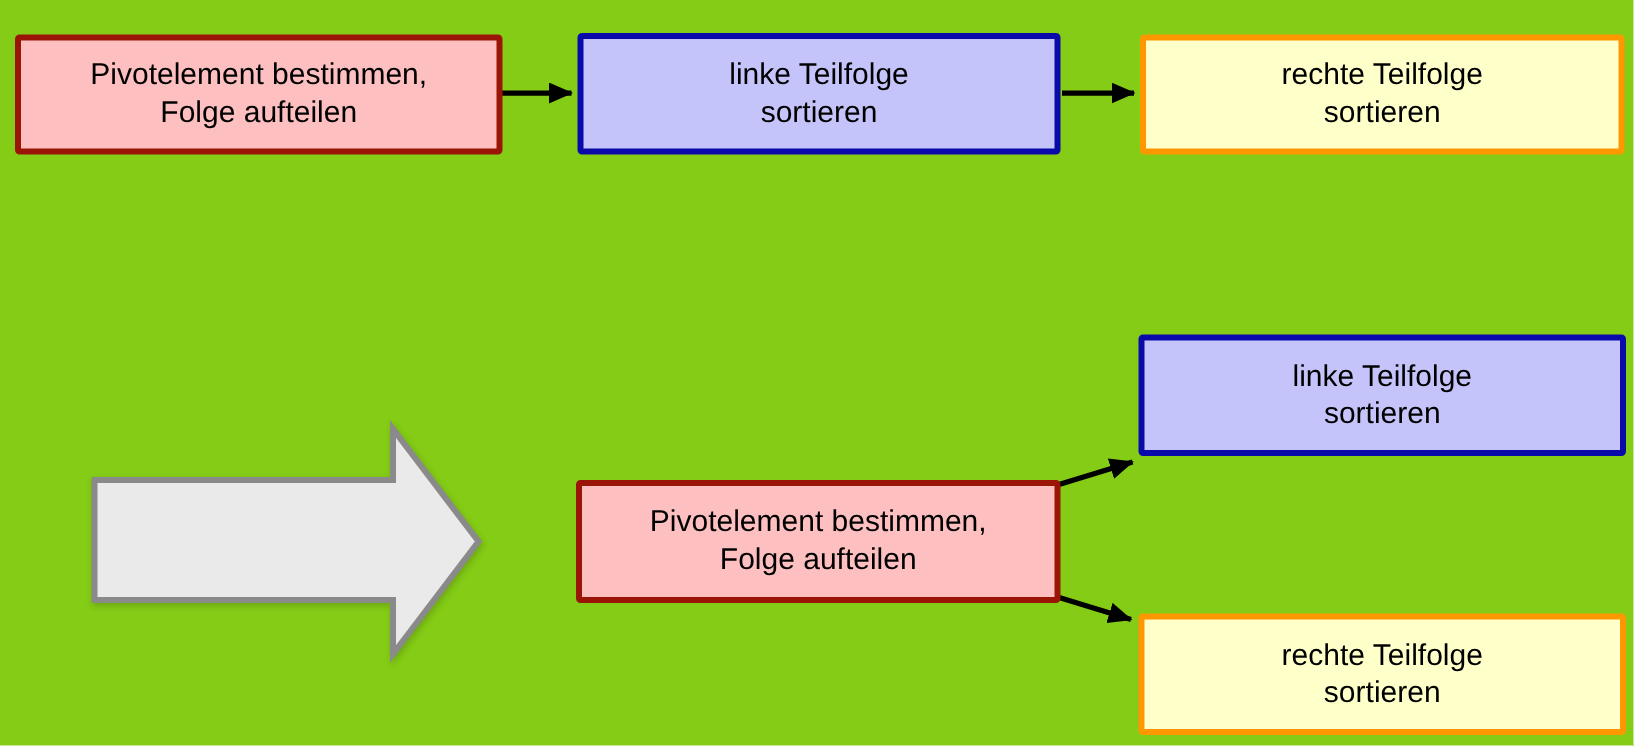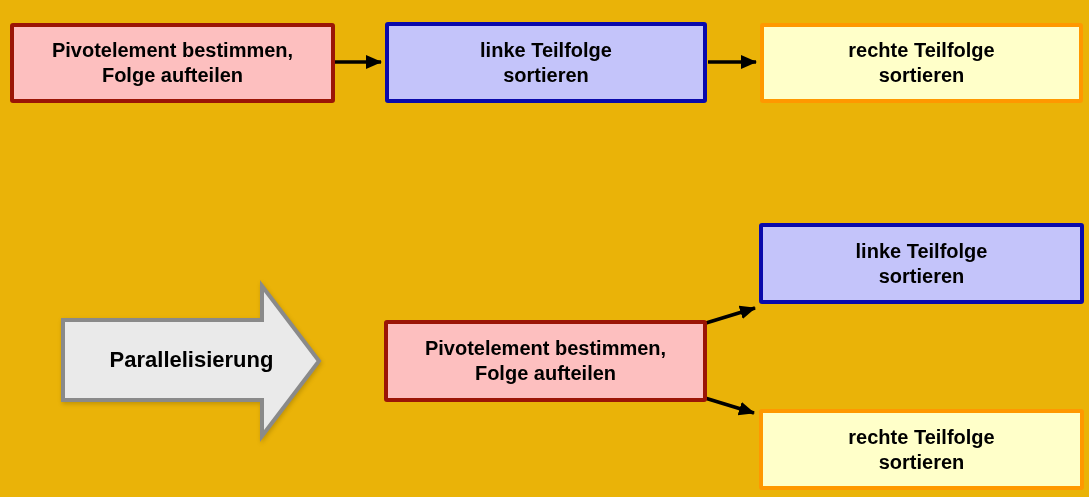--- a/index.html
+++ b/index.html
@@ -5,23 +5,22 @@
   html, body {
     margin: 0;
     padding: 0;
     background: #f8f8f8;
     font-family: "Liberation Sans", sans-serif;
   }
   .canvas {
     position: relative;
     width: 1089px;
     height: 497px;
-    background: #eab308;
+    background: #84cc16;
     overflow: hidden;
-    font-weight: bold;
   }
   .overlay {
     position: absolute;
     left: 0;
     top: 0;
     width: 1089px;
     height: 497px;
     pointer-events: none;
   }
   .box {
@@ -89,21 +88,20 @@
   <div class="box blue" style="left:385px; top:22px; width:322px; height:81px;">
     <span class="label">linke Teilfolge
 sortieren</span>
   </div>
 
   <div class="box yellow" style="left:760px; top:23px; width:323px; height:80px;">
     <span class="label">rechte Teilfolge
 sortieren</span>
   </div>
 
-  <div class="transition-label">Parallelisierung</div>
 
   <div class="box pink" style="left:384px; top:320px; width:323px; height:82px;">
     <span class="label">Pivotelement bestimmen,
 Folge aufteilen</span>
   </div>
 
   <div class="box blue" style="left:759px; top:223px; width:325px; height:81px;">
     <span class="label">linke Teilfolge
 sortieren</span>
   </div>

